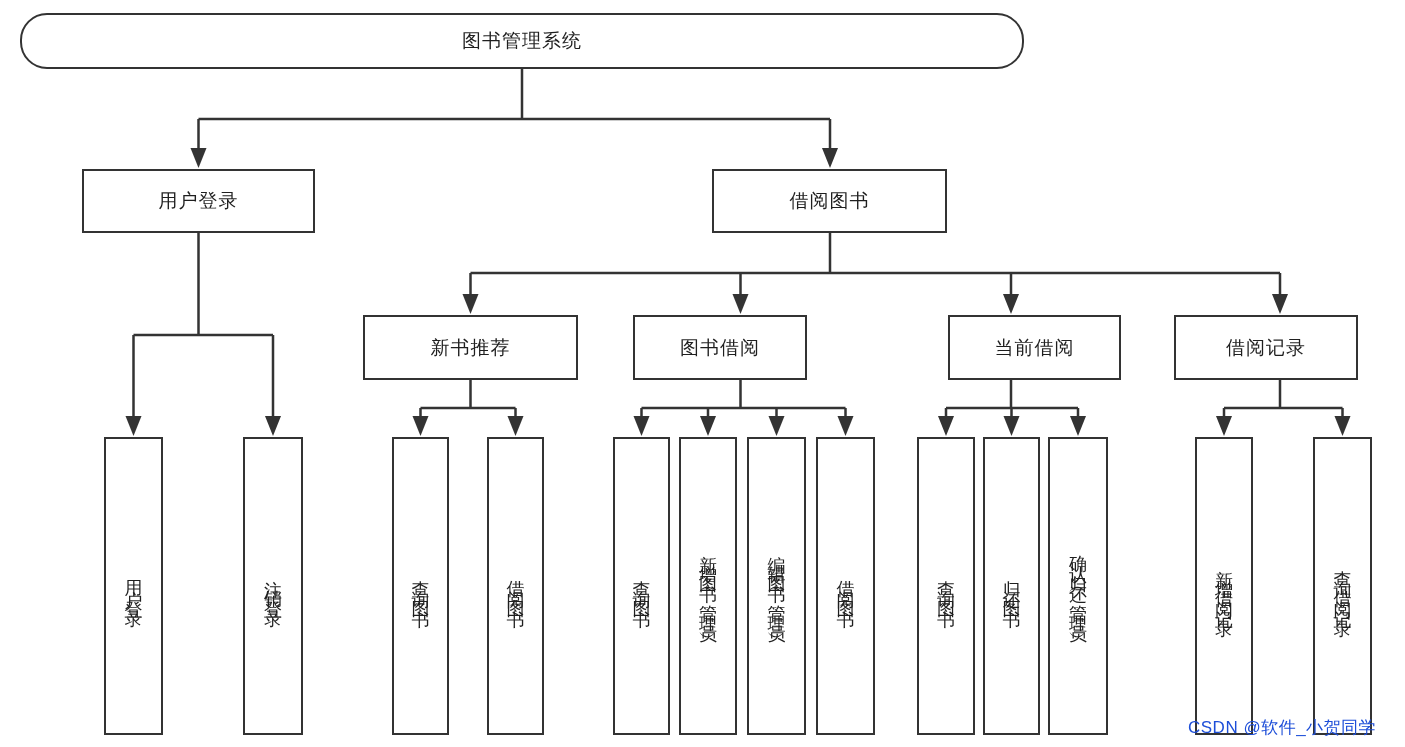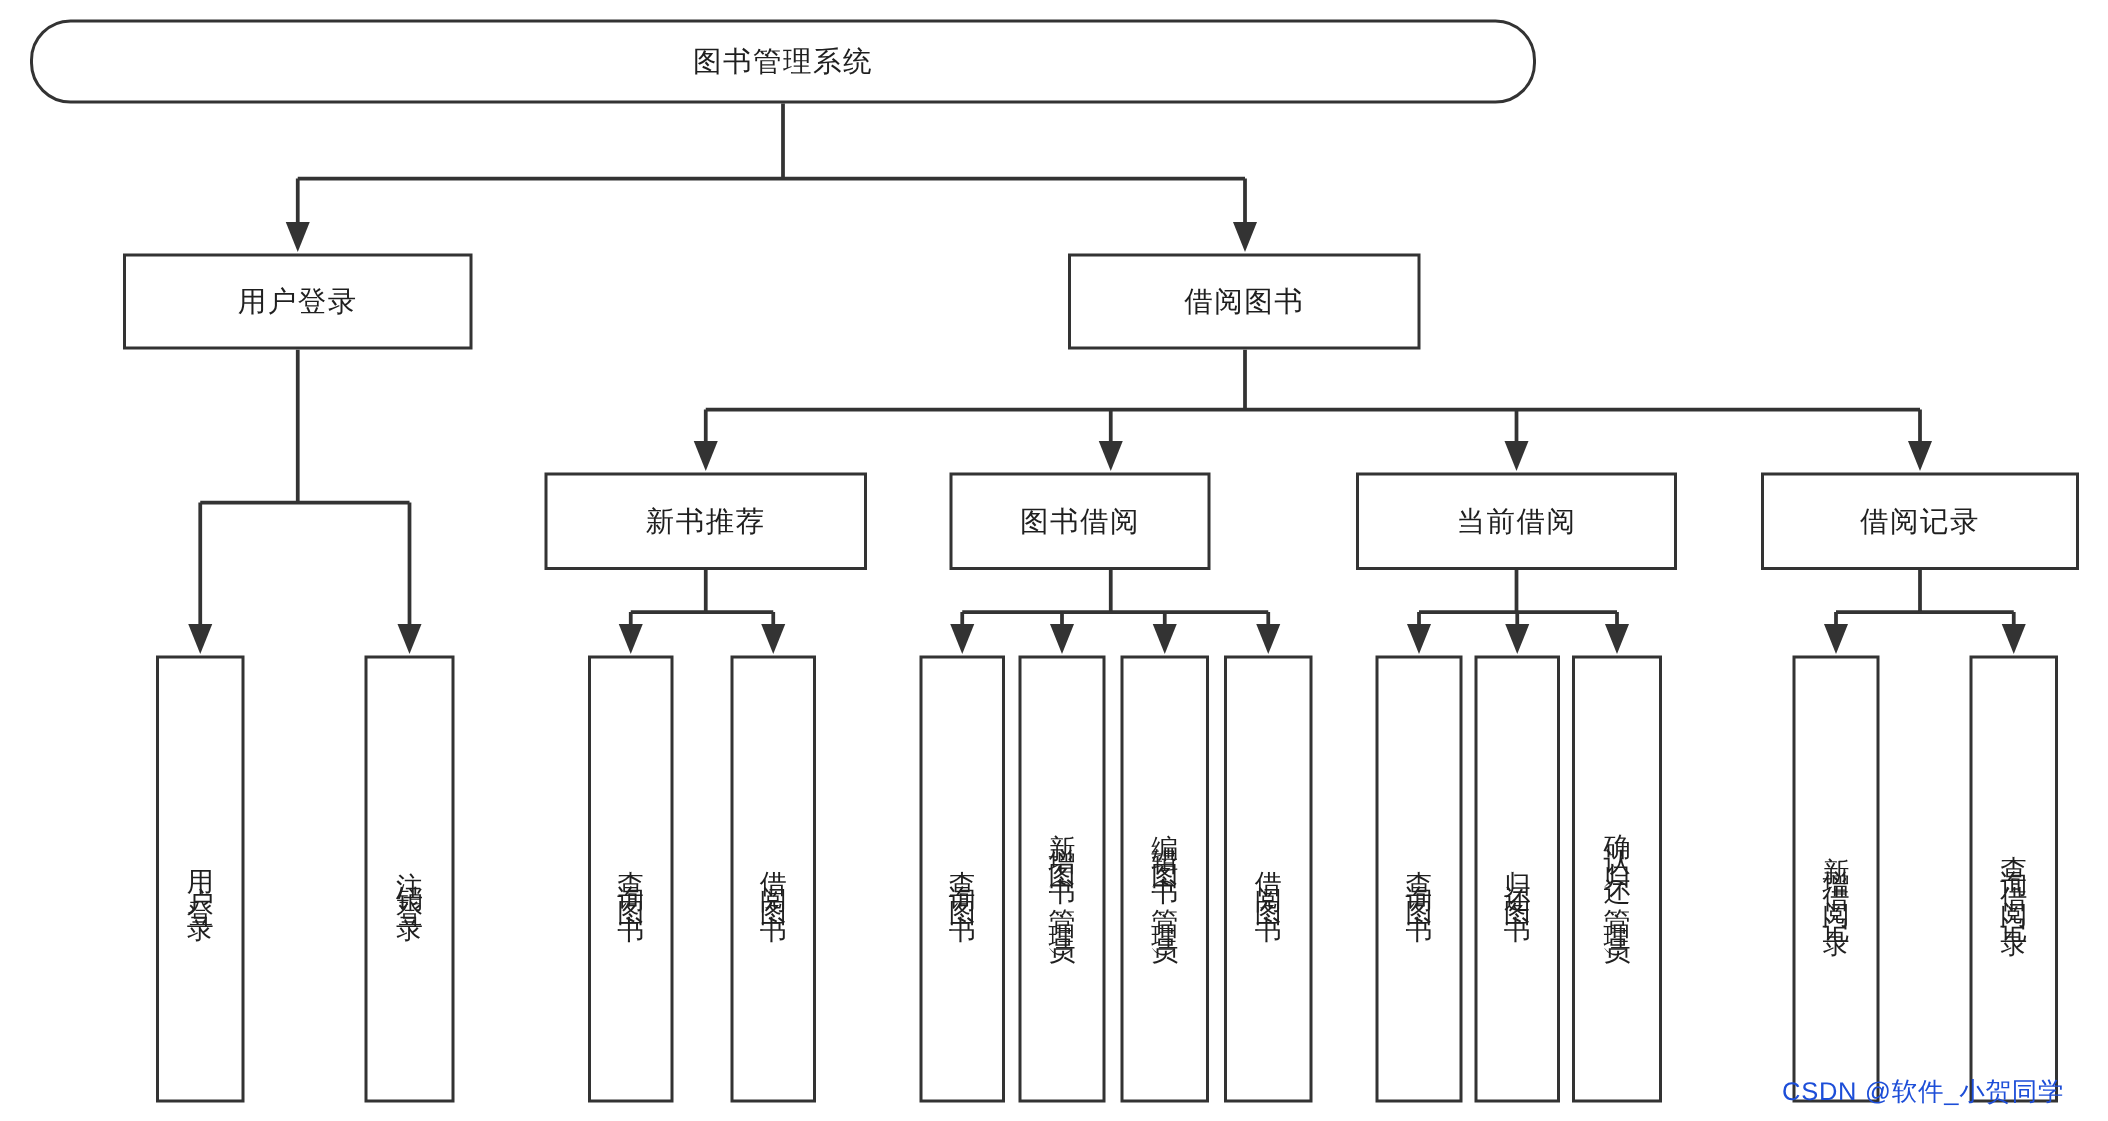--- a/index.html
+++ b/index.html
@@ -33,22 +33,22 @@
     line-height:1;
     white-space:nowrap;
     color:#1f1f1f;
   }
   
   .b-root{left:20px;top:13px;width:1004px;height:56px;border-radius:27px;}
   .b-l2a{left:82px;top:169px;width:233px;height:64px;}
   .b-l2b{left:712px;top:169px;width:235px;height:64px;}
   .b-l3a{left:363px;top:315px;width:215px;height:65px;font-family:Liberation Serif, serif;}
   .b-l3b{left:633px;top:315px;width:174px;height:65px;}
-  .b-l3c{left:904px;top:315px;width:214px;height:65px;}
-  .b-l3d{left:1174px;top:315px;width:212px;height:65px;}
+  .b-l3c{left:948px;top:315px;width:173px;height:65px;}
+  .b-l3d{left:1174px;top:315px;width:184px;height:65px;}
   .b-a1{left:104px;width:59px;}
   .b-a2{left:243px;width:60px;}
   .b-b1{left:392px;width:57px;}
   .b-b2{left:487px;width:57px;}
   .b-c1{left:613px;width:57px;}
   .b-c2{left:679px;width:58px;}
   .b-c3{left:747px;width:59px;}
   .b-c4{left:816px;width:59px;}
   .b-d1{left:917px;width:58px;}
   .b-d2{left:983px;width:57px;}

